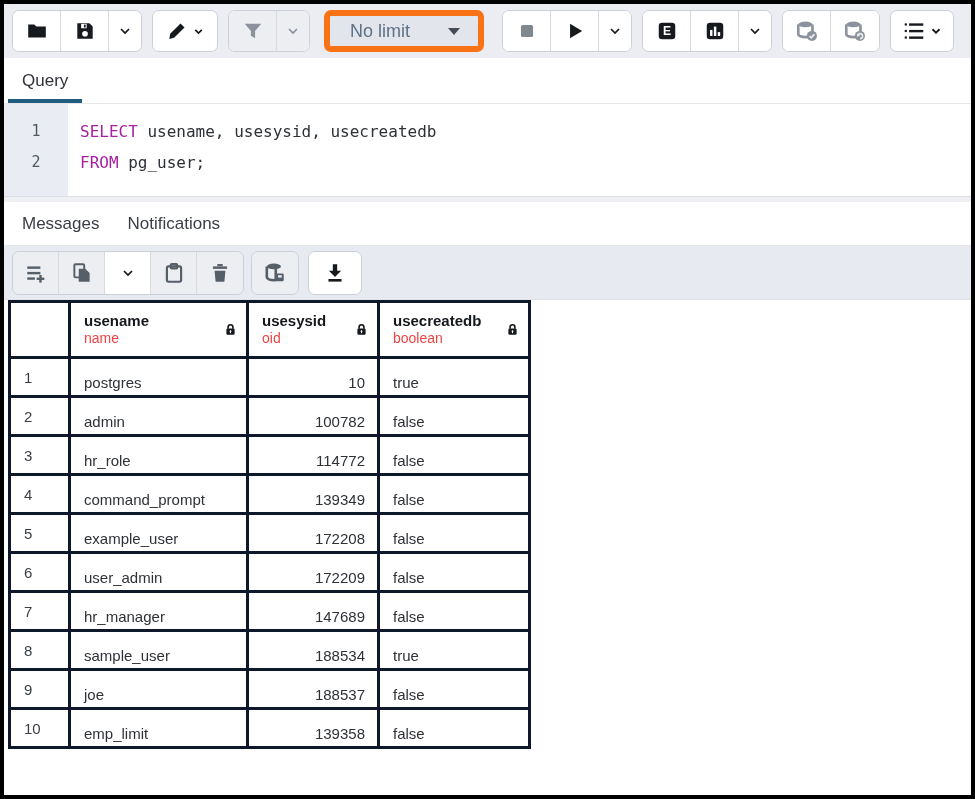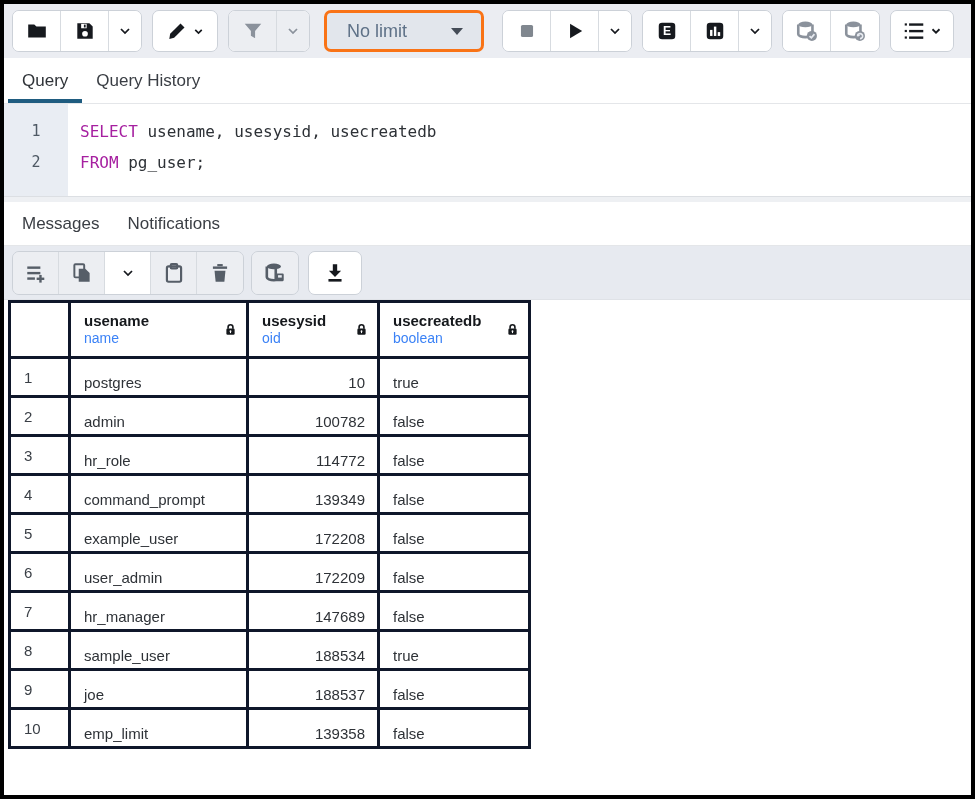--- a/index.html
+++ b/index.html
@@ -11,21 +11,21 @@
   
   .toolbar { height:54px; background:#ebedf2; display:flex; align-items:center; padding:0 8px; gap:10px; flex:none; }
   .btn-group { display:flex; border:1px solid #ccd1d8; border-radius:7px; background:#fff; overflow:hidden; height:42px; }
   .tb-btn { min-width:48px; height:40px; display:flex; align-items:center; justify-content:center; background:#fff; border:none; border-right:1px solid #d7dbe0; cursor:pointer; padding:0 8px; }
   .tb-btn:last-child { border-right:none; }
   .tb-btn.narrow { min-width:32px; padding:0 6px; }
   .tb-btn.gray-bg { background:#eceef2; }
   .icon-dark { color:#16191e; }
   .icon-mid { color:#565e68; }
   .icon-dis { color:#8b929c; }
-  .limit-select { height:42px; width:160px; background:#e2e6ec; border:3px solid #f97316; border-radius:7px; display:flex; align-items:center; justify-content:space-between; padding:0 18px 0 20px; cursor:pointer; }
+  .limit-select { height:42px; width:160px; background:#e2e6ec; border:6px solid #f97316; border-radius:7px; display:flex; align-items:center; justify-content:space-between; padding:0 18px 0 20px; cursor:pointer; }
   .limit-select .limit-text { font-size:18px; color:#5e7187; }
   .caret-down { width:0; height:0; border-left:6px solid transparent; border-right:6px solid transparent; border-top:7px solid #444c57; }
 
   
   .tabbar { height:46px; background:#fff; border-bottom:1px solid #e4e6e9; display:flex; align-items:stretch; padding-left:4px; flex:none; }
   .tabbar2 { height:44px; }
   .tab { display:flex; align-items:center; padding:12px 14px; font-size:17px; color:#3a3e44; position:relative; cursor:pointer; }
   .tab.active { color:#2f3338; }
   .tab.active::after { content:""; position:absolute; left:0; right:0; bottom:0; height:4px; background:#1f5c80; }
 
@@ -46,21 +46,21 @@
   
   .grid-area { flex:1; background:#fff; padding-left:4px; overflow:hidden; }
   table.grid { border-collapse:collapse; table-layout:fixed; }
   table.grid th, table.grid td { border:3px solid #0f172a; }
   th.rownum-h { width:60px; background:#fff; }
   td.rownum { width:60px; font-size:15px; color:#3a3f46; padding-left:13px; text-align:left; background:#fff; cursor:pointer; }
   th.col-h { height:56px; background:#fff; padding:6px 8px 6px 13px; cursor:pointer; vertical-align:middle; }
   .col-h-inner { display:flex; align-items:center; justify-content:space-between; }
   .col-names { text-align:left; }
   .col-name { font-size:15px; font-weight:bold; color:#15181c; line-height:18px; }
-  .col-type { font-size:14px; font-weight:normal; color:#3b82f6; line-height:17px; }
+  .col-type { font-size:14px; font-weight:normal; color:#ef4444; line-height:17px; }
   td.cell { height:39px; font-size:15px; color:#2e3237; padding:10px 12px 0 13px; background:#fff; cursor:cell; }
   td.cell.right { text-align:right; }
   svg { display:block; }
 </style>
 </head>
 <body>
 
 <div class="frame">
 <div class="app">
 
@@ -188,23 +188,20 @@
         <svg class="icon-dark" width="14" height="14" viewBox="0 0 20 20" style="margin-left:3px;">
               <polyline points="5,7.5 10,12.5 15,7.5" fill="none" stroke="currentColor" stroke-width="2.6"></polyline>
             </svg>
       </button>
     </div>
   </div>
 
   <div class="tabbar">
     <div class="tab active">
           <span>Query</span>
-        </div>
-    <div class="tab">
-          <span>Query History</span>
         </div>
   </div>
 
   <div class="editor">
     <div class="gutter">
       <div>1</div>
       <div>2</div>
     </div>
     <div class="code">
       <div><span class="kw">SELECT</span><span> usename, usesysid, usecreatedb</span></div>

